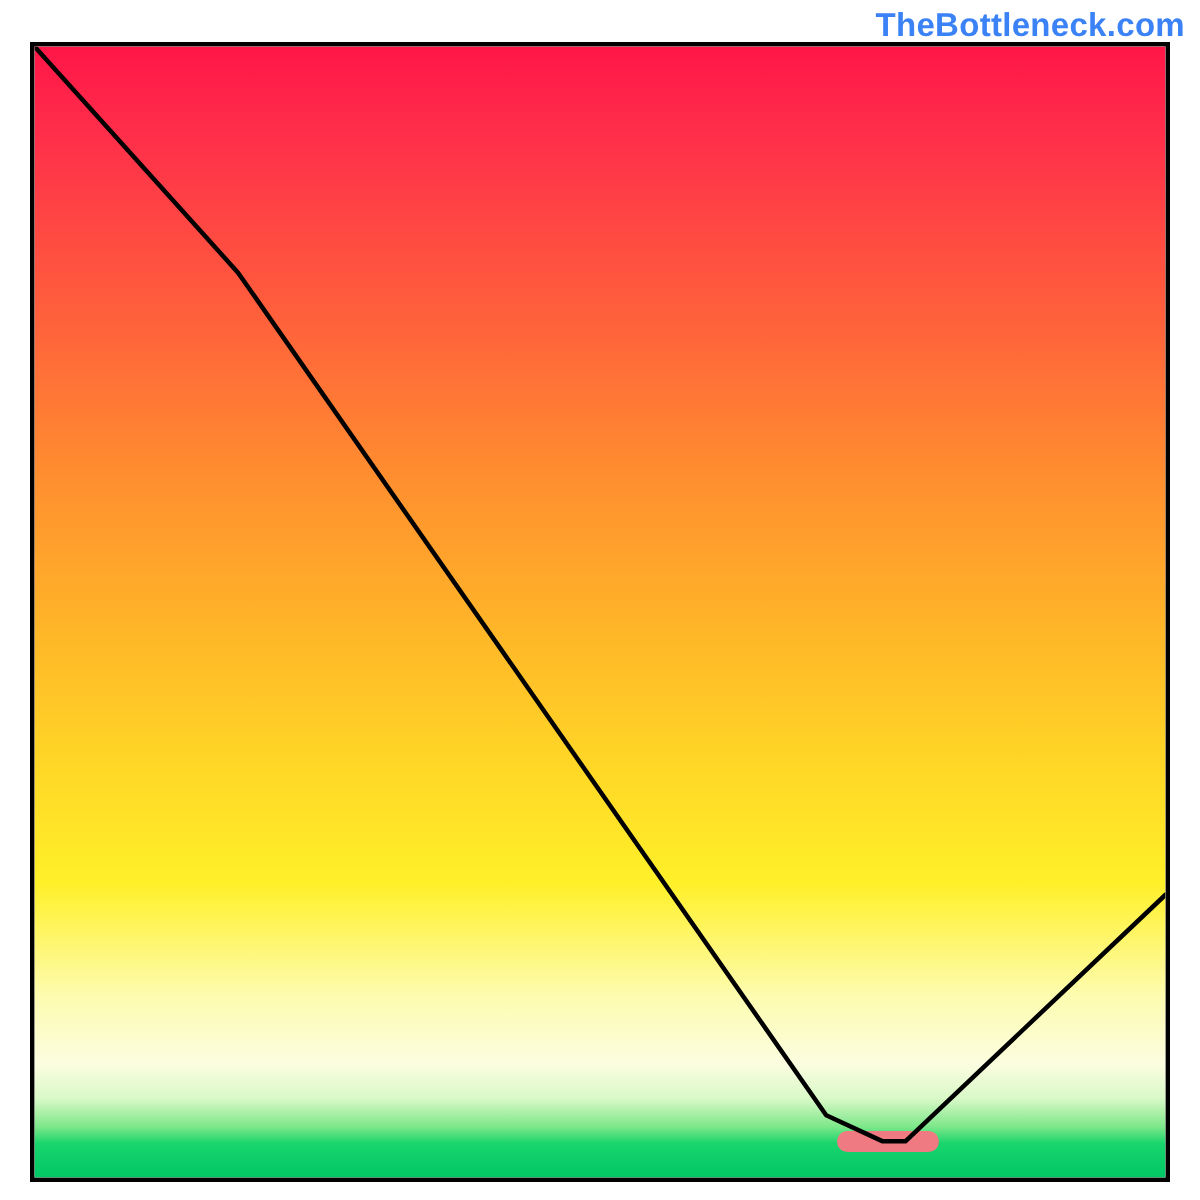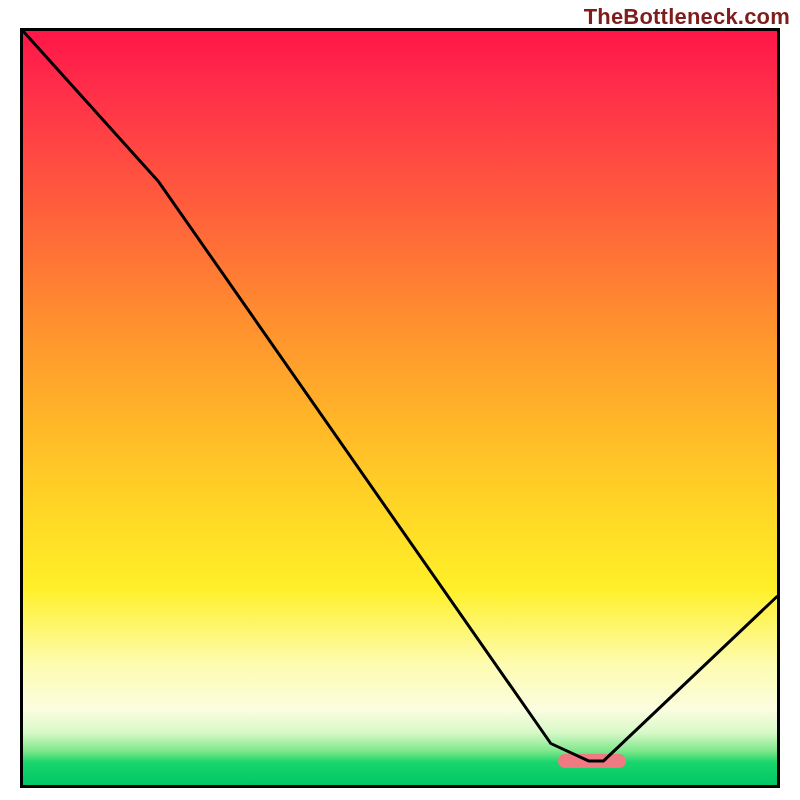--- a/index.html
+++ b/index.html
@@ -13,21 +13,21 @@
   }
   .frame {
     position: relative;
     width: 800px;
     height: 800px;
   }
   .watermark {
     position: absolute;
     top: 4px;
     right: 10px;
-    color: #7f1d1d;
+    color: #3b82f6;
     font-size: 22px;
     font-weight: 600;
     letter-spacing: 0.2px;
   }
   .plot {
     position: absolute;
     left: 20px;
     top: 28px;
     width: 760px;
     height: 760px;

